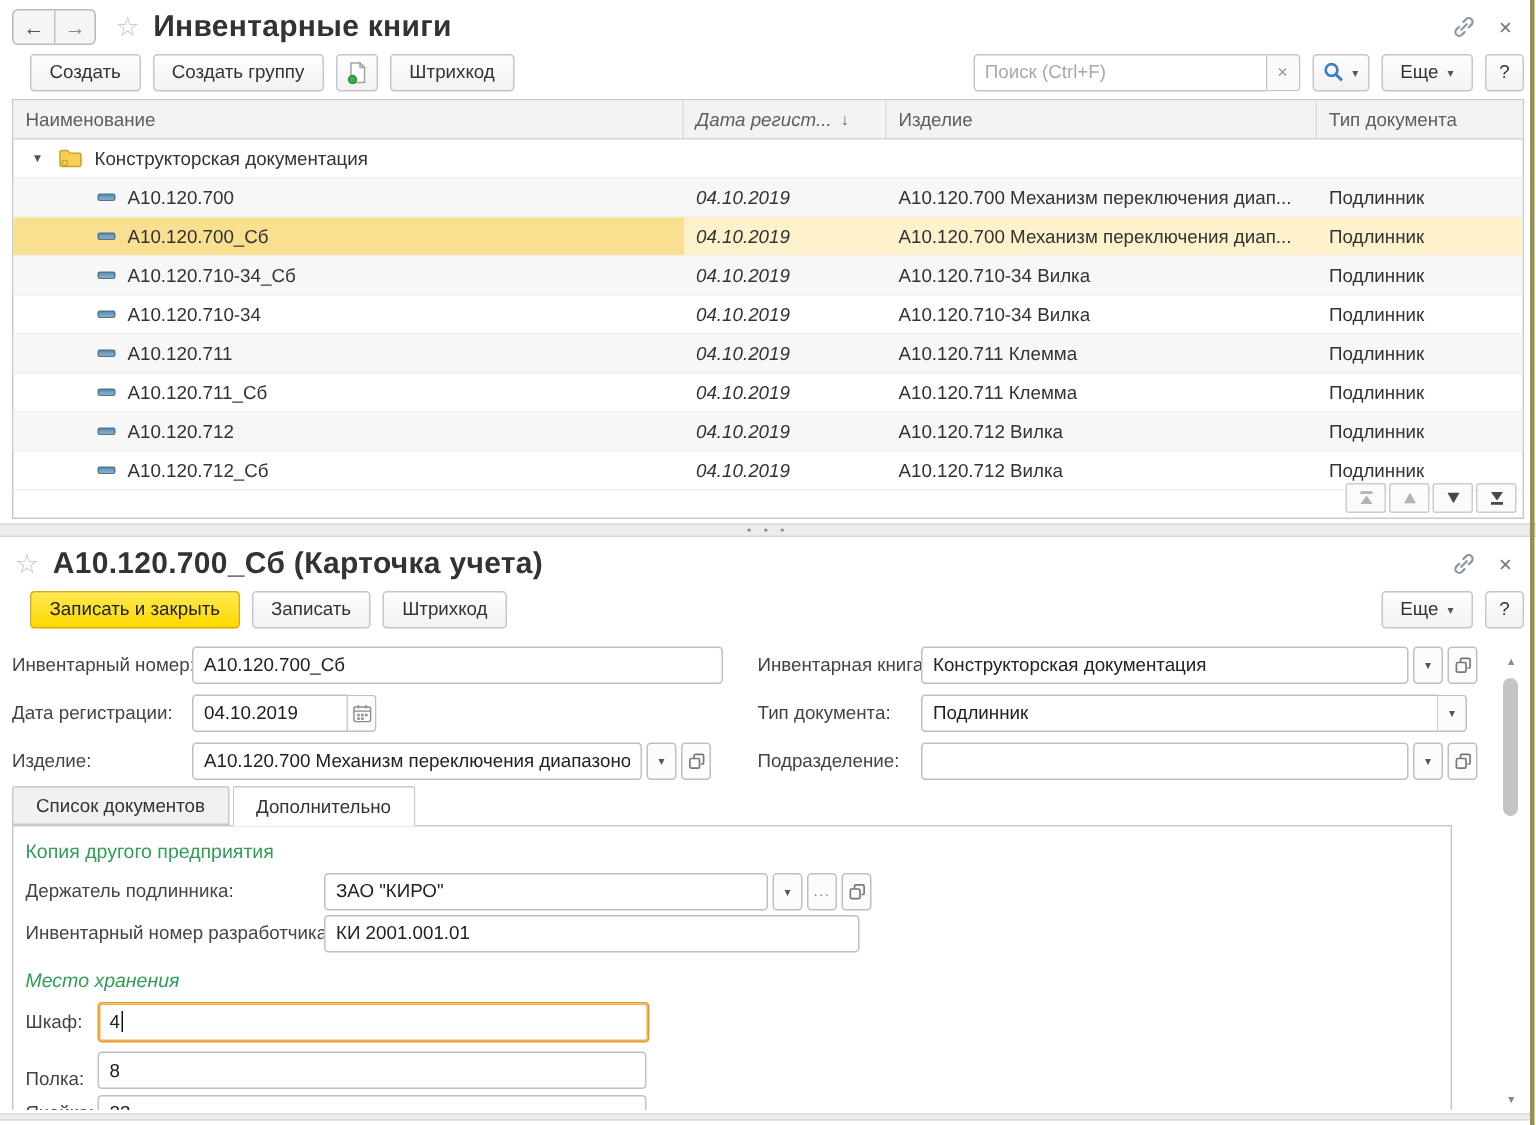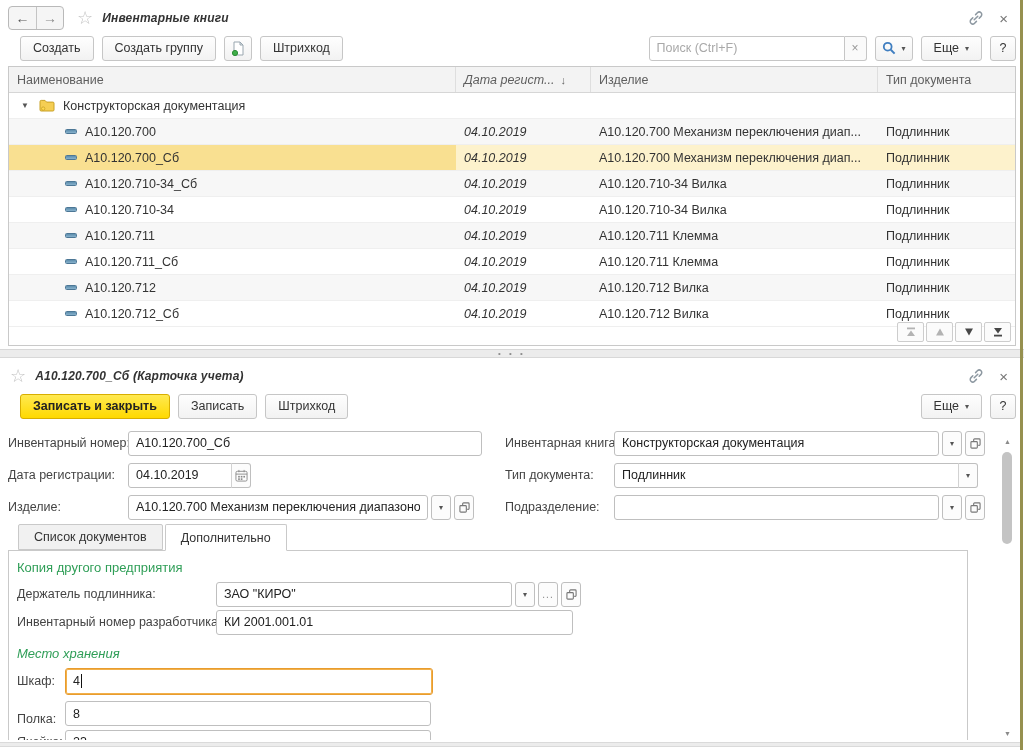--- a/index.html
+++ b/index.html
@@ -13,35 +13,35 @@
 
   
   .win-head { display:flex; align-items:center; height:34px; padding:4px 10px 2px 8px; }
   .navpair { display:flex; border:1px solid #b9b9b9; border-radius:4px; overflow:hidden; background:#f5f5f5; }
   .navbtn { width:27px; height:22px; display:flex; align-items:center; justify-content:center; font-size:14px; color:#555; cursor:default; }
   .navbtn + .navbtn { border-left:1px solid #c4c4c4; color:#8a8a8a; }
   .icon-back::after { content:"←"; }
   .icon-fwd::after  { content:"→"; }
   .star { color:#c3c3c3; font-size:18px; margin:0 9px 0 13px; line-height:1; }
   .icon-star::after { content:"☆"; }
-  .win-title { font-size:12px; font-weight:bold; color:#333; letter-spacing:.2px;font-style:italic; }
+  .win-title { font-size:20px; font-weight:bold; color:#333; letter-spacing:.2px; }
   .head-right { margin-left:auto; display:flex; align-items:center; gap:15px; padding-right:6px; }
   .icon-close { color:#777; font-size:15px; line-height:1; }
   .icon-close::after { content:"×"; }
 
   
   .toolbar { display:flex; align-items:center; height:32px; padding:1px 8px 5px; gap:8px;margin-left:12px; }
   .btn {
     background:linear-gradient(#fefefe,#f2f2f2);
     border:1px solid #c6c6c6; border-radius:3px;
     height:25px; padding:0 12px; font-size:12.5px; color:#333;
     display:inline-flex; align-items:center; gap:6px; white-space:nowrap;
   }
   .btn-icon { padding:0 6px; }
-  .btn-yellow { background:linear-gradient(#ffe951,#ffd900); border-color:#d8ae00; font-weight:bold; color:#222; }
+  .btn-yellow { background:linear-gradient(#ffe951,#ffd900); border-color:#d8ae00; font-weight:normal; color:#222; }
   .dd-caret { font-size:8px; color:#555; }
   .dd-caret::after { content:"▾"; }
   .tb-right { margin-left:auto; display:flex; align-items:center; gap:8px; }
   .searchwrap { display:flex; }
   .search-input { width:196px; height:25px; border:1px solid #c6c6c6; border-radius:3px 0 0 3px; padding:0 7px; font-size:12.5px; color:#333; outline:none; }
   .search-input::placeholder { color:#a9a9a9; }
   .search-clear { width:22px; height:25px; border:1px solid #c6c6c6; border-left:none; border-radius:0 3px 3px 0; background:#fafafa; color:#999; font-size:12px; display:flex; align-items:center; justify-content:center; }
   .icon-x-small::after { content:"×"; }
 
   
@@ -76,21 +76,21 @@
   .input { height:25px; border:1px solid #bfbfbf; border-radius:3px; padding:0 7px; font-size:12.5px; color:#222; background:#fff; outline:none; }
   .fgroup { display:flex; align-items:center; gap:3px; }
   .sqbtn { width:20px; height:25px; border:1px solid #bfbfbf; border-radius:3px; background:#fcfcfc; display:flex; align-items:center; justify-content:center; color:#555; }
   .attach { display:flex; }
   .attach .input { border-radius:3px 0 0 3px; }
   .attach .sqbtn { border-left:1px solid #d2d2d2; margin-left:-1px; border-radius:0 3px 3px 0; }
   .rgroup { position:absolute; left:497px; top:0; height:32px; display:flex; align-items:center; }
   .rlabel { width:109px; color:#444; white-space:nowrap; }
 
   
-  .tabs { display:flex; align-items:flex-end; height:27px; padding-left:8px; position:relative; z-index:2;margin-left:10px; }
+  .tabs { display:flex; align-items:flex-end; height:27px; padding-left:8px; position:relative; z-index:2; }
   .tab { height:26px; display:flex; align-items:center; padding:0 15px; background:#f1f1f1; border:1px solid #c9c9c9; border-radius:2px 2px 0 0; color:#333; margin-right:2px; }
   .tab.active { background:#fff; height:27px; border-bottom:1px solid #fff; margin-bottom:-1px; }
   .panel { position:relative; margin-left:8px; width:960px; height:190px; border:1px solid #c9c9c9; border-bottom:none; padding:6px 8px 0; background:#fff; overflow:hidden; }
   .group-title { color:#2f9e57; font-size:13px; margin:3px 0 5px; }
   .prow { display:flex; align-items:center; height:28px; }
   .plabel { width:199px; color:#444; white-space:nowrap; }
   .slabel { width:48px; color:#444; white-space:nowrap; }
   .input-focused { display:flex; align-items:center; height:27px; border:1px solid #e89c2e; box-shadow:inset 0 0 0 1px #f2b04a; border-radius:3px; padding:0 7px; color:#222; background:#fff; }
   .caret-bar { width:1px; height:14px; background:#111; margin-left:1px; }
 

